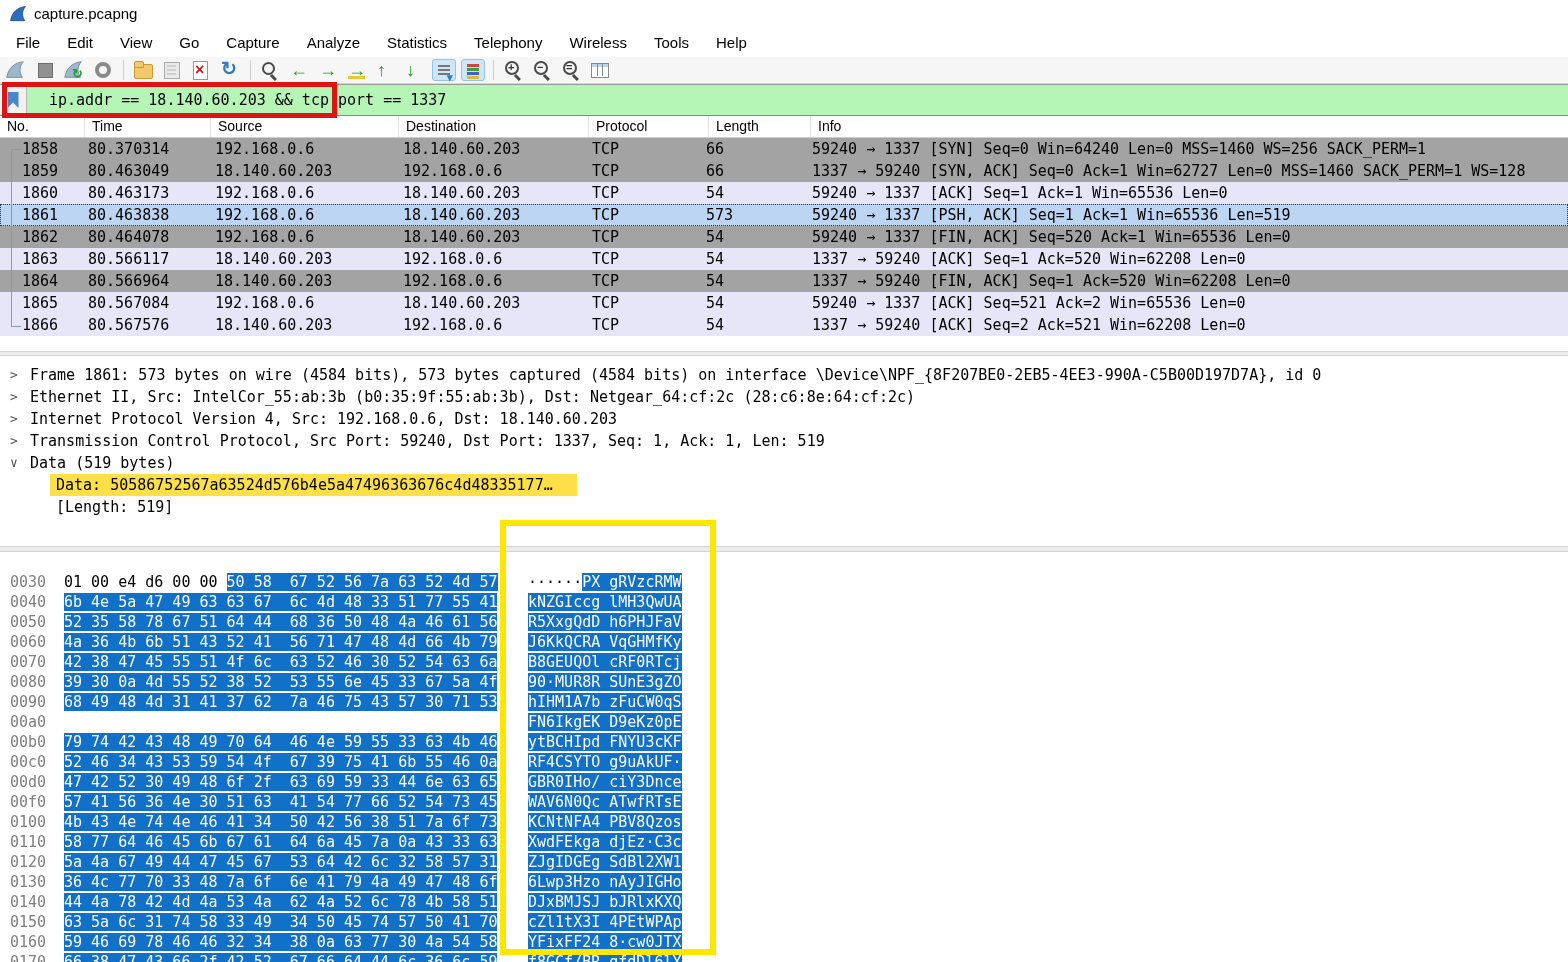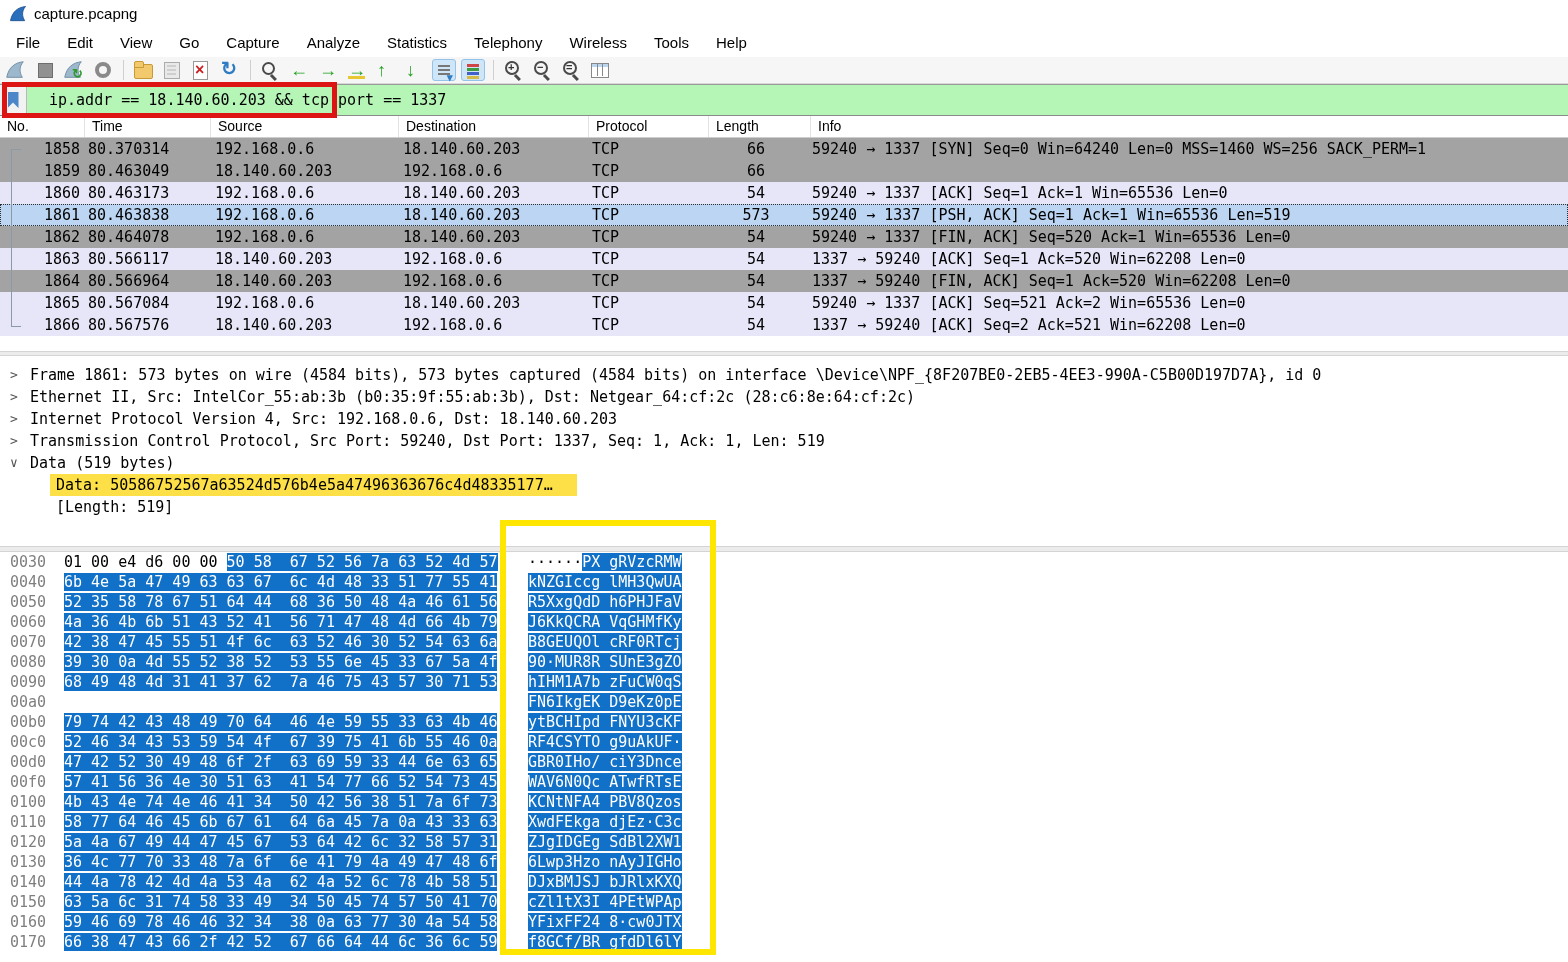--- a/index.html
+++ b/index.html
@@ -61,23 +61,23 @@
   .plheader{position:absolute;left:0;top:116px;width:1568px;height:22px;background:#fff;
             border-bottom:1px solid #cdcdcd;font-size:14px;box-sizing:border-box}
   .plheader .hcell{position:absolute;top:0;height:21px;line-height:21px;border-right:1px solid #e3e3e3;
                    padding-left:7px;box-sizing:border-box;white-space:nowrap}
 
   
   .plrows{position:absolute;left:0;top:138px;width:1568px}
   .prow{position:relative;height:22px;font-size:15px;line-height:22px;white-space:pre;
         font-family:"DejaVu Sans Mono",monospace}
   .prow span{position:absolute;top:0}
-  .c-no{left:0;width:80px;text-align:right}
+  .c-no{left:0;width:80px;text-align:center}
   .c-time{left:88px}.c-src{left:215px}.c-dst{left:403px}.c-proto{left:592px}
-  .c-len{left:706px;width:100px;text-align:center}
+  .c-len{left:706px;width:100px;text-align:left}
   .c-info{left:812px}
   .row-gray{background:#a3a3a3}
   .row-lav{background:#e7e6f9}
   .row-sel{background:#bcd5f2;outline:1px dotted #2f2f2f;outline-offset:-1px}
   .conv-bracket{position:absolute;left:11px;top:149px;width:9px;height:176px;
     border-left:1px solid #8c9aa8;border-top:1px solid #8c9aa8;border-bottom:1px solid #8c9aa8;z-index:3}
 
   .split1{position:absolute;left:0;top:351px;width:1568px;height:5px;background:#ececec;
           border-top:1px solid #d4d4d4;border-bottom:1px solid #d4d4d4;box-sizing:border-box}
   .split2{position:absolute;left:0;top:546px;width:1568px;height:6px;background:#ececec;
@@ -87,21 +87,21 @@
   .details{position:absolute;left:0;top:358px;width:1568px;height:188px;background:#fff;
            font-family:"DejaVu Sans Mono",monospace;font-size:15px;padding-top:6px;box-sizing:border-box}
   .drow{position:relative;height:22px;line-height:22px;white-space:pre}
   .darrow{position:absolute;left:10px;top:0;color:#555;font-size:13px}
   .dtext{position:absolute;left:30px;top:0}
   .drow.ind1 .dtext{left:56px}
   .drow.dsel .dtext{left:50px;background:#fde047;padding:0 24px 0 6px}
 
   
   .hexpane{position:absolute;left:0;top:552px;width:1568px;height:410px;background:#fff;
-           font-family:"DejaVu Sans Mono",monospace;font-size:15px;padding-top:0;box-sizing:border-box}
+           font-family:"DejaVu Sans Mono",monospace;font-size:15px;padding-top:20px;box-sizing:border-box}
   .hrow{position:relative;height:20px;line-height:20px;white-space:pre}
   .hoff{position:absolute;left:10px;color:#7f7f7f}
   .hhex{position:absolute;left:64px}
   .hascii{position:absolute;left:528px}
   .hsel{background:#1170c8;color:#fff}
 
   
   .red-box{position:absolute;left:2px;top:82px;width:335px;height:36px;border:5px solid #dd1414;
            box-sizing:border-box;z-index:20;pointer-events:none}
   .yellow-box{position:absolute;left:500px;top:520px;width:216px;height:435px;border:6px solid #ffe600;
@@ -195,21 +195,21 @@
   <span class="hcell" style="left:85px;width:126px">Time</span>
   <span class="hcell" style="left:211px;width:188px">Source</span>
   <span class="hcell" style="left:399px;width:190px">Destination</span>
   <span class="hcell" style="left:589px;width:120px">Protocol</span>
   <span class="hcell" style="left:709px;width:102px">Length</span>
   <span class="hcell" style="left:811px;width:757px;border-right:none">Info</span>
 </div>
 
 <div class="plrows">
     <div class="prow row-gray"><span class="c-no">1858</span><span class="c-time">80.370314</span><span class="c-src">192.168.0.6</span><span class="c-dst">18.140.60.203</span><span class="c-proto">TCP</span><span class="c-len">66</span><span class="c-info">59240 → 1337 [SYN] Seq=0 Win=64240 Len=0 MSS=1460 WS=256 SACK_PERM=1</span></div>
-    <div class="prow row-gray"><span class="c-no">1859</span><span class="c-time">80.463049</span><span class="c-src">18.140.60.203</span><span class="c-dst">192.168.0.6</span><span class="c-proto">TCP</span><span class="c-len">66</span></div>
+    <div class="prow row-gray"><span class="c-no">1859</span><span class="c-time">80.463049</span><span class="c-src">18.140.60.203</span><span class="c-dst">192.168.0.6</span><span class="c-proto">TCP</span><span class="c-len">66</span><span class="c-info">1337 → 59240 [SYN, ACK] Seq=0 Ack=1 Win=62727 Len=0 MSS=1460 SACK_PERM=1 WS=128</span></div>
     <div class="prow row-lav"><span class="c-no">1860</span><span class="c-time">80.463173</span><span class="c-src">192.168.0.6</span><span class="c-dst">18.140.60.203</span><span class="c-proto">TCP</span><span class="c-len">54</span><span class="c-info">59240 → 1337 [ACK] Seq=1 Ack=1 Win=65536 Len=0</span></div>
     <div class="prow row-sel"><span class="c-no">1861</span><span class="c-time">80.463838</span><span class="c-src">192.168.0.6</span><span class="c-dst">18.140.60.203</span><span class="c-proto">TCP</span><span class="c-len">573</span><span class="c-info">59240 → 1337 [PSH, ACK] Seq=1 Ack=1 Win=65536 Len=519</span></div>
     <div class="prow row-gray"><span class="c-no">1862</span><span class="c-time">80.464078</span><span class="c-src">192.168.0.6</span><span class="c-dst">18.140.60.203</span><span class="c-proto">TCP</span><span class="c-len">54</span><span class="c-info">59240 → 1337 [FIN, ACK] Seq=520 Ack=1 Win=65536 Len=0</span></div>
     <div class="prow row-lav"><span class="c-no">1863</span><span class="c-time">80.566117</span><span class="c-src">18.140.60.203</span><span class="c-dst">192.168.0.6</span><span class="c-proto">TCP</span><span class="c-len">54</span><span class="c-info">1337 → 59240 [ACK] Seq=1 Ack=520 Win=62208 Len=0</span></div>
     <div class="prow row-gray"><span class="c-no">1864</span><span class="c-time">80.566964</span><span class="c-src">18.140.60.203</span><span class="c-dst">192.168.0.6</span><span class="c-proto">TCP</span><span class="c-len">54</span><span class="c-info">1337 → 59240 [FIN, ACK] Seq=1 Ack=520 Win=62208 Len=0</span></div>
     <div class="prow row-lav"><span class="c-no">1865</span><span class="c-time">80.567084</span><span class="c-src">192.168.0.6</span><span class="c-dst">18.140.60.203</span><span class="c-proto">TCP</span><span class="c-len">54</span><span class="c-info">59240 → 1337 [ACK] Seq=521 Ack=2 Win=65536 Len=0</span></div>
     <div class="prow row-lav"><span class="c-no">1866</span><span class="c-time">80.567576</span><span class="c-src">18.140.60.203</span><span class="c-dst">192.168.0.6</span><span class="c-proto">TCP</span><span class="c-len">54</span><span class="c-info">1337 → 59240 [ACK] Seq=2 Ack=521 Win=62208 Len=0</span></div>
   </div>
 <div class="conv-bracket"></div>
 

